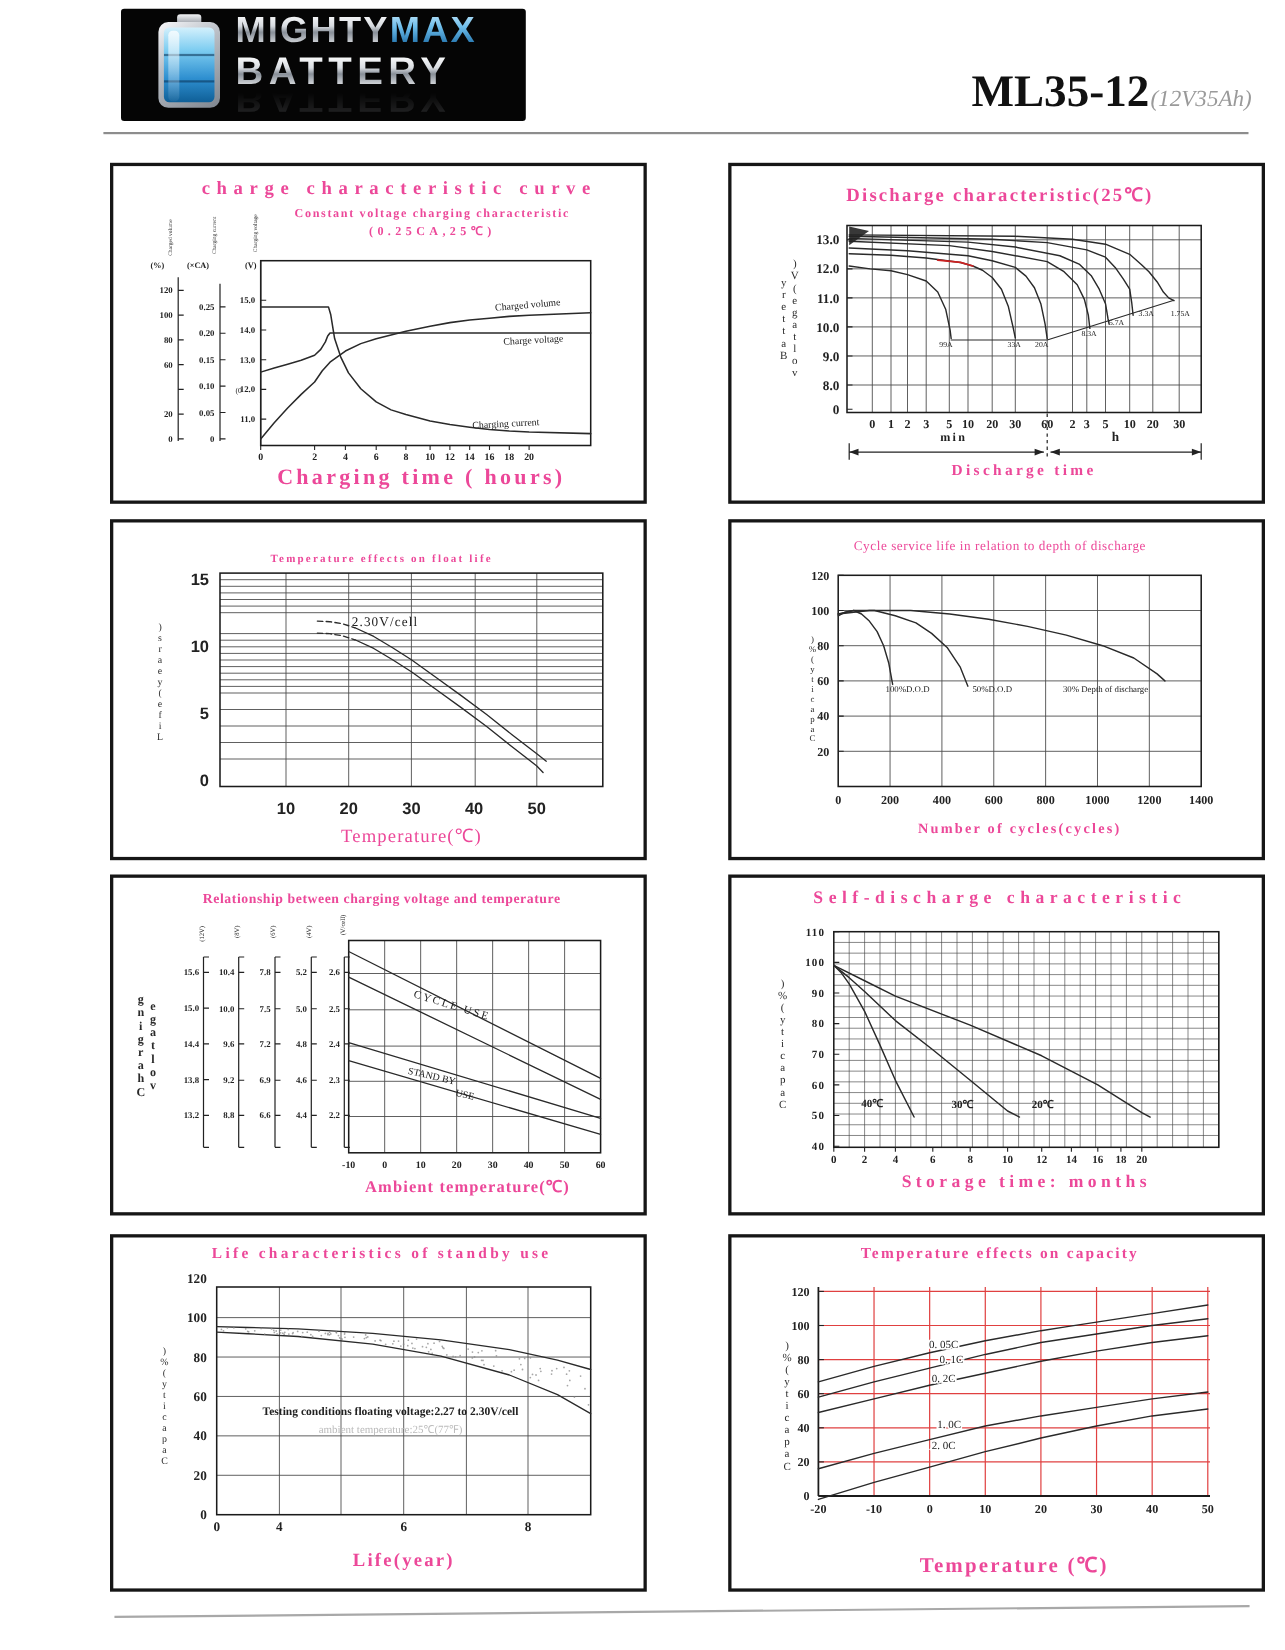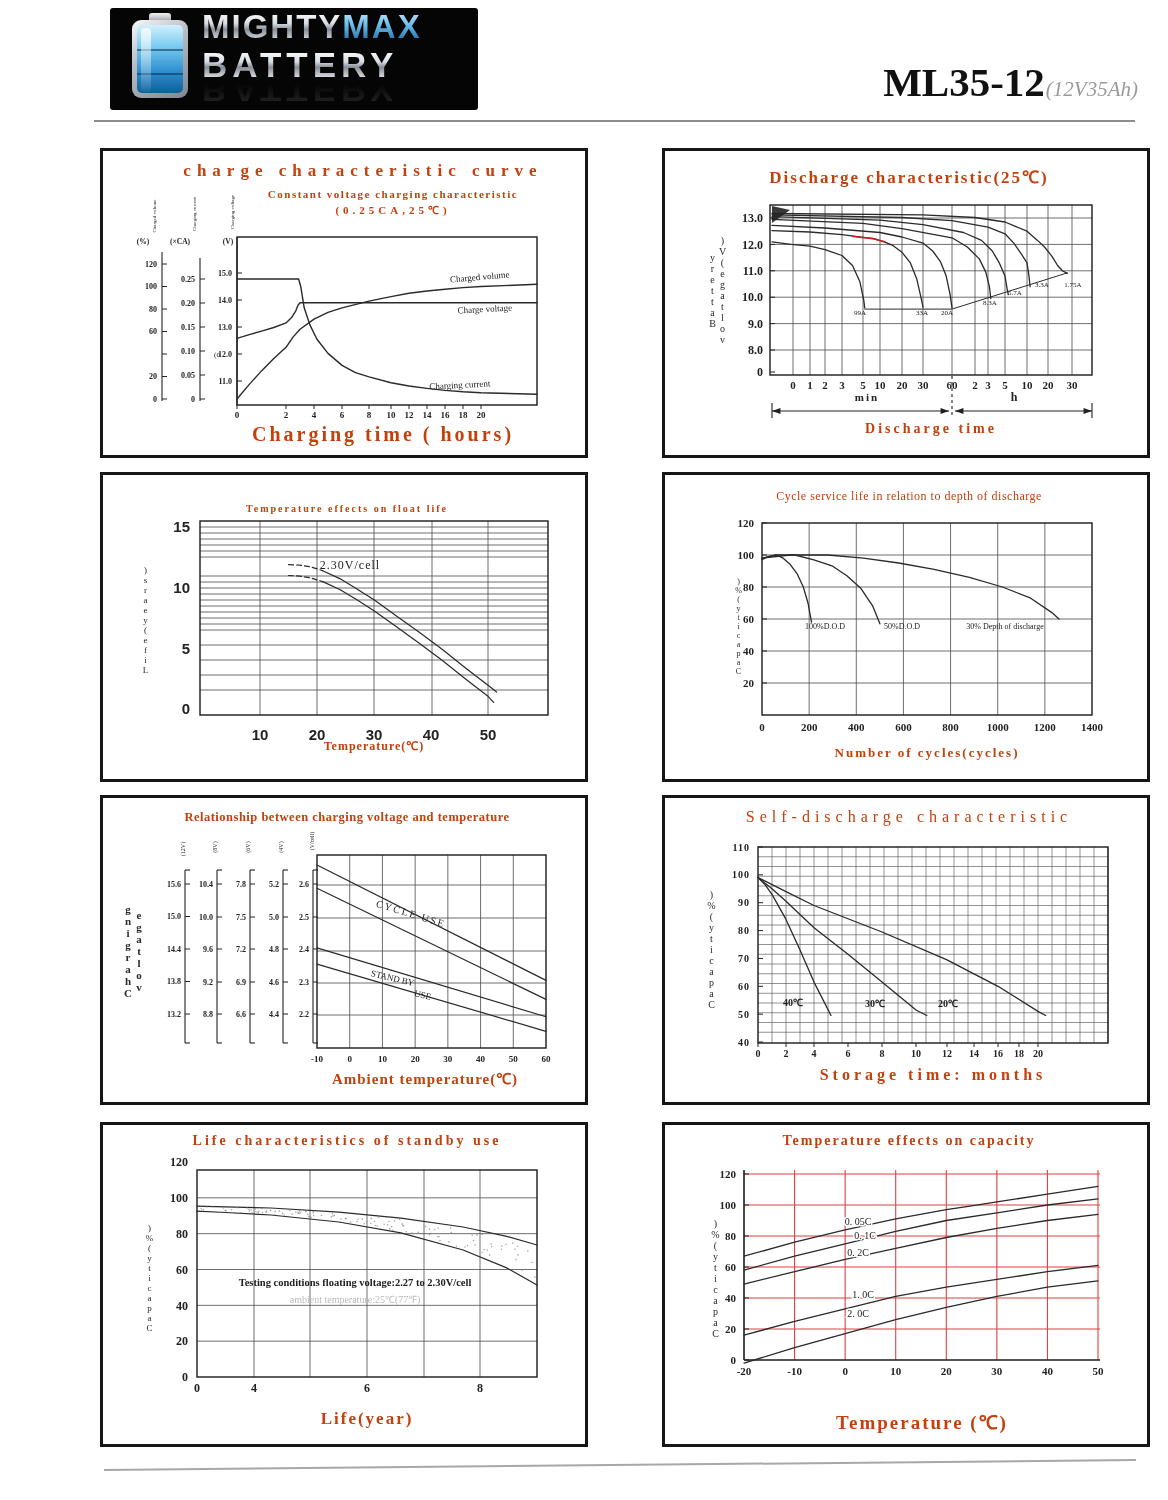--- a/index.html
+++ b/index.html
@@ -1,18 +1,18 @@
 <!DOCTYPE html>
 <html><head>
 <meta charset="utf-8">
 <style>
   html,body{margin:0;padding:0;background:#ffffff;}
   .page{position:relative;width:1168px;height:1500px;background:#fff;font-family:"Liberation Serif",serif;color:#222;overflow:hidden;}
   
-  .logo{position:absolute;left:110px;top:8px;width:368px;height:102px;background:#050505;border-radius:3px;display:flex;align-items:center;padding:0;box-sizing:border-box;}
+  .logo{position:absolute;left:110px;top:8px;width:368px;height:102px;background:#050505;border-radius:3px;display:flex;align-items:center;padding:12px;box-sizing:border-box;}
   .batt{position:relative;width:56px;height:78px;margin-left:22px;}
   .batt .cap{position:absolute;left:17px;top:-7px;width:22px;height:10px;background:linear-gradient(#f2f3f5,#8d939b);border-radius:3px;}
   .batt .shell{position:absolute;inset:0;background:linear-gradient(145deg,#f7f8fa,#b9bec5 40%,#7e858e);border-radius:9px;padding:5px;box-sizing:border-box;}
   .batt .cells{position:relative;width:100%;height:100%;border-radius:5px;overflow:hidden;background:linear-gradient(#d3f0fc 0%,#7ecdf1 30%,#2e8fd0 68%,#0f5f97 100%);}
   .batt .ln{position:absolute;left:0;width:100%;height:2px;background:rgba(8,45,80,0.55);}
   .batt .gl{position:absolute;left:4px;top:3px;width:10px;height:64px;background:linear-gradient(rgba(255,255,255,.75),rgba(255,255,255,.05));border-radius:4px;}
   .logo-text{margin-left:14px;line-height:1;}
   .lt1{font-family:"Liberation Sans",sans-serif;font-weight:bold;font-size:33px;letter-spacing:2px;}
   .lt1 .silver,.lt2{background:linear-gradient(#ffffff 8%,#d8dce1 42%,#878e97 58%,#eef0f2 95%);-webkit-background-clip:text;background-clip:text;color:transparent;}
   .lt1 .max{background:linear-gradient(#c6e8fa 5%,#6cbdeb 45%,#1f6fa8 90%);-webkit-background-clip:text;background-clip:text;color:transparent;}
@@ -20,21 +20,21 @@
   .lt3{display:block;font-family:"Liberation Sans",sans-serif;font-weight:bold;font-size:35px;letter-spacing:5px;margin-top:-9px;transform:scaleY(-0.9);opacity:.18;color:#cfd4da;
        -webkit-mask-image:linear-gradient(rgba(0,0,0,.9),transparent 70%);mask-image:linear-gradient(rgba(0,0,0,.9),transparent 70%);}
   .model{position:absolute;right:30px;top:58px;white-space:nowrap;}
   .model-code{font-size:41px;font-weight:bold;font-family:"Liberation Serif",serif;color:#111;}
   .model-spec{font-size:21px;font-style:italic;color:#9a9a9a;margin-left:1px;}
   .hr1{position:absolute;left:94px;top:120px;width:1041px;height:2px;background:#8d8d8d;}
   .hr2{position:absolute;left:104px;top:1464px;width:1032px;height:2px;background:#a8a8a8;transform:rotate(-0.55deg);}
   
   .panel{position:absolute;border:3px solid #161616;background:#fff;box-sizing:border-box;}
   .panel svg{position:absolute;left:-3px;top:-3px;}
-  .ctitle,.csub,.xlab{position:absolute;text-align:center;white-space:nowrap;color:#c2410c;}
+  .ctitle,.csub,.xlab{position:absolute;text-align:center;white-space:nowrap;color:#ec4899;}
   .vlab{position:absolute;writing-mode:vertical-rl;text-orientation:upright;text-align:center;color:#2a2a2a;line-height:1;display:flex;align-items:center;justify-content:center;}
 </style>
 </head>
 <body>
 
 <div class="page">
 
   <div class="logo">
     <div class="batt">
       <div class="cap"></div>
@@ -268,21 +268,21 @@
         <text x="331" y="268" text-anchor="middle" font-size="15" fill="#222" font-family="&quot;Liberation Sans&quot;,sans-serif" font-weight="bold">40</text>
         <text x="388" y="268" text-anchor="middle" font-size="15" fill="#222" font-family="&quot;Liberation Sans&quot;,sans-serif" font-weight="bold">50</text>
         <polyline points="188.5,92.6 199.9,93.2 211.3,95.0 222.7,98.7" fill="none" stroke="#2a2a2a" stroke-width="1.2" stroke-linejoin="round" stroke-linecap="round" stroke-dasharray="5 3"></polyline>
         <polyline points="222.7,98.7 239.8,106.6 256.9,116.9 274.0,127.8 296.8,144.2 319.6,160.6 342.4,177.5 365.2,195.7 388.0,213.3 396.6,220.0" fill="none" stroke="#2a2a2a" stroke-width="1.2" stroke-linejoin="round" stroke-linecap="round"></polyline>
         <polyline points="188.5,103.5 199.9,104.1 211.3,106.0 222.7,109.6" fill="none" stroke="#2a2a2a" stroke-width="1.2" stroke-linejoin="round" stroke-linecap="round" stroke-dasharray="5 3"></polyline>
         <polyline points="222.7,109.6 239.8,117.5 256.9,127.8 274.0,138.7 296.8,155.1 319.6,171.5 342.4,188.5 365.2,206.7 388.0,224.3 393.7,230.3" fill="none" stroke="#2a2a2a" stroke-width="1.2" stroke-linejoin="round" stroke-linecap="round"></polyline>
         <text x="250" y="97" text-anchor="middle" font-size="12" fill="#222" font-family="&quot;Liberation Serif&quot;,serif" letter-spacing="1">2.30V/cell</text>
       </svg>
     <div class="ctitle" style="left:44px;width:400px;top:28px;font-size:10px;font-weight:600;letter-spacing:2px">Temperature effects on float life</div>
     <div class="vlab" style="left:34px;top:86px;height:118px;width:16px;font-size:9px">)sraey(efiL</div>
-    <div class="xlab" style="left:97px;width:348px;top:262px;font-size:12px;font-weight:700;letter-spacing:1px">Temperature(℃)</div>
+    <div class="xlab" style="left:97px;width:348px;top:272px;font-size:17px;font-weight:400;letter-spacing:1px">Temperature(℃)</div>
   </div>
 
   <div class="panel" style="left:662px;top:472px;width:488px;height:310px">
     <svg width="488" height="310" viewBox="0 0 488 310">
         <line x1="147.14285714285714" y1="51" x2="147.14285714285714" y2="243" stroke="#4a4a4a" stroke-width="0.8"></line>
         <line x1="194.28571428571428" y1="51" x2="194.28571428571428" y2="243" stroke="#4a4a4a" stroke-width="0.8"></line>
         <line x1="241.42857142857142" y1="51" x2="241.42857142857142" y2="243" stroke="#4a4a4a" stroke-width="0.8"></line>
         <line x1="288.57142857142856" y1="51" x2="288.57142857142856" y2="243" stroke="#4a4a4a" stroke-width="0.8"></line>
         <line x1="335.7142857142857" y1="51" x2="335.7142857142857" y2="243" stroke="#4a4a4a" stroke-width="0.8"></line>
         <line x1="382.85714285714283" y1="51" x2="382.85714285714283" y2="243" stroke="#4a4a4a" stroke-width="0.8"></line>
@@ -514,21 +514,21 @@
         <text x="357" y="262" text-anchor="middle" font-size="10" fill="#222" font-family="&quot;Liberation Serif&quot;,serif" font-weight="bold">18</text>
         <line x1="376" y1="248" x2="376" y2="252" stroke="#222" stroke-width="1"></line>
         <text x="376" y="262" text-anchor="middle" font-size="10" fill="#222" font-family="&quot;Liberation Serif&quot;,serif" font-weight="bold">20</text>
         <polyline points="96.0,82.6 103.0,89.6 110.0,99.4 124.0,124.4 138.0,155.1 152.0,187.1 169.0,220.5" fill="none" stroke="#2a2a2a" stroke-width="1.3" stroke-linejoin="round" stroke-linecap="round"></polyline>
         <polyline points="96.0,82.6 110.0,93.8 124.0,106.3 152.0,132.8 186.0,159.3 220.0,187.1 254.0,215.0 264.8,220.5" fill="none" stroke="#2a2a2a" stroke-width="1.3" stroke-linejoin="round" stroke-linecap="round"></polyline>
         <polyline points="96.0,82.6 124.0,96.6 152.0,110.5 220.0,137.0 285.0,164.8 336.0,191.3 376.0,216.4 383.6,220.5" fill="none" stroke="#2a2a2a" stroke-width="1.3" stroke-linejoin="round" stroke-linecap="round"></polyline>
         <text x="131" y="211" text-anchor="middle" font-size="10" fill="#222" font-family="&quot;Liberation Serif&quot;,serif" font-weight="bold">40℃</text>
         <text x="213" y="212" text-anchor="middle" font-size="10" fill="#222" font-family="&quot;Liberation Serif&quot;,serif" font-weight="bold">30℃</text>
         <text x="286" y="212" text-anchor="middle" font-size="10" fill="#222" font-family="&quot;Liberation Serif&quot;,serif" font-weight="bold">20℃</text>
       </svg>
-    <div class="ctitle" style="left:44px;width:400px;top:10px;font-size:16px;font-weight:400;letter-spacing:5px">Self-discharge characteristic</div>
+    <div class="ctitle" style="left:44px;width:400px;top:10px;font-size:16px;font-weight:700;letter-spacing:5px">Self-discharge characteristic</div>
     <div class="vlab" style="left:38px;top:80px;height:142px;width:16px;font-size:10px">)%(yticapaC</div>
     <div class="xlab" style="left:93px;width:350px;top:268px;font-size:16px;font-weight:700;letter-spacing:4px">Storage time: months</div>
   </div>
 
   <div class="panel" style="left:100px;top:1122px;width:488px;height:325px">
     <svg width="488" height="325" viewBox="0 0 488 325">
         <line x1="154" y1="48" x2="154" y2="255" stroke="#4a4a4a" stroke-width="0.8"></line>
         <line x1="210" y1="48" x2="210" y2="255" stroke="#4a4a4a" stroke-width="0.8"></line>
         <line x1="267" y1="48" x2="267" y2="255" stroke="#4a4a4a" stroke-width="0.8"></line>
         <line x1="324" y1="48" x2="324" y2="255" stroke="#4a4a4a" stroke-width="0.8"></line>

